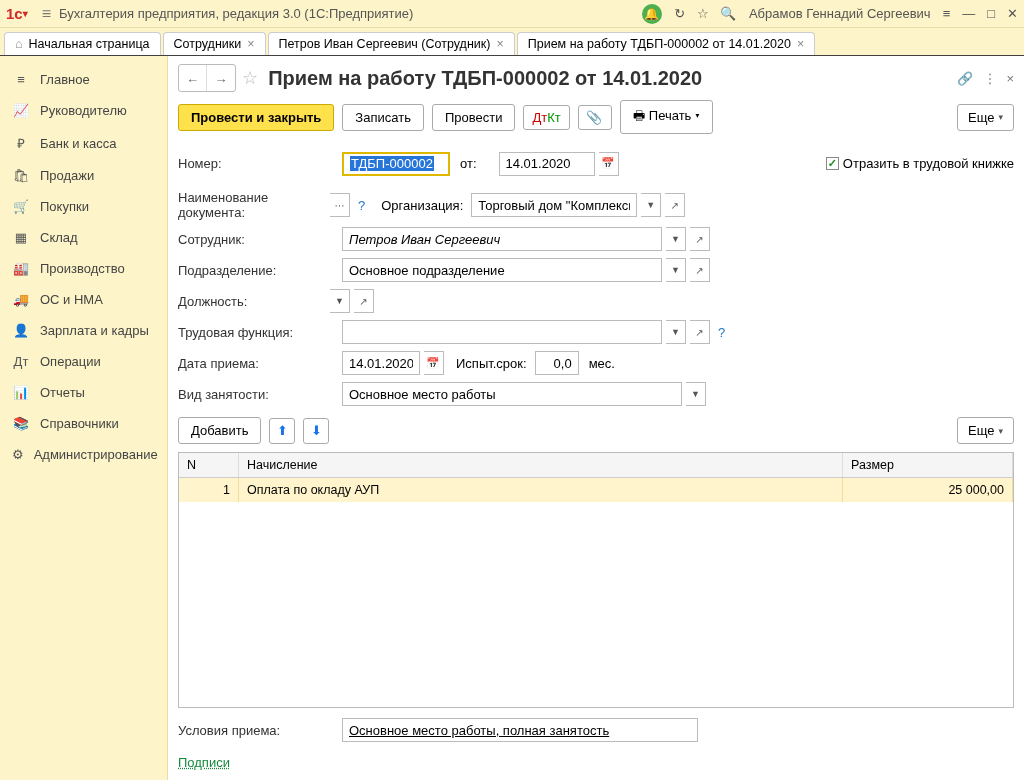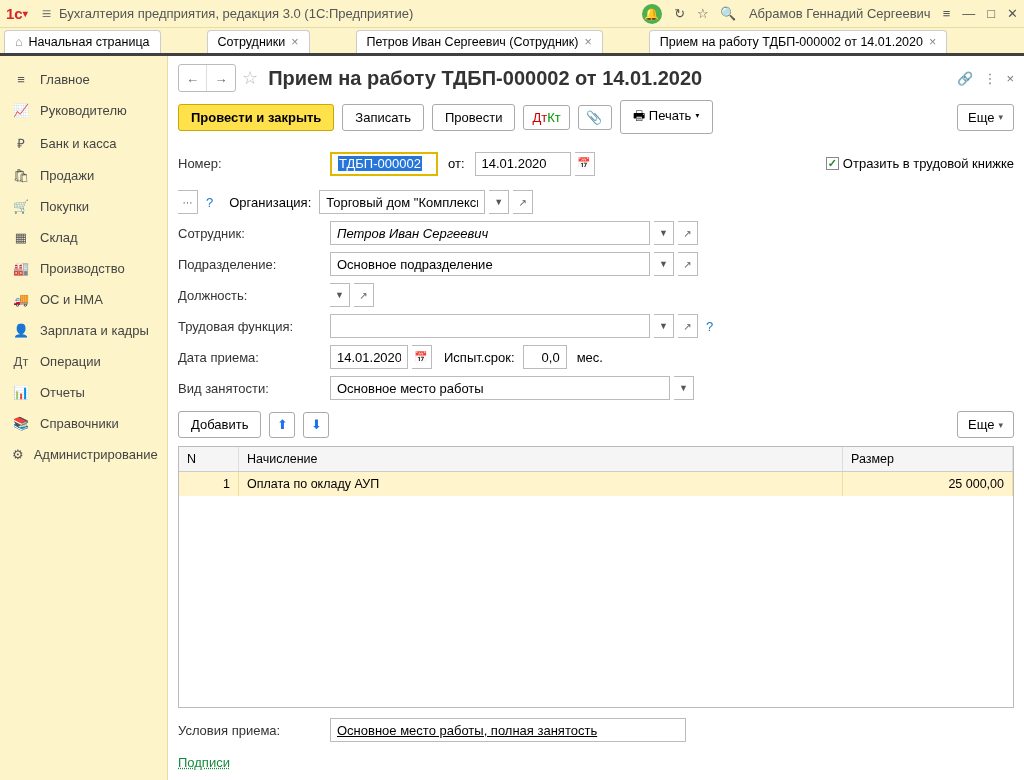--- a/index.html
+++ b/index.html
@@ -4,21 +4,21 @@
 <style>
   * { box-sizing: border-box; margin: 0; padding: 0; font-family: Arial, sans-serif; }
   body { width: 1024px; height: 780px; overflow: hidden; font-size: 13px; background: #fff; }
   .topbar { height: 28px; background: #fdf5c9; display: flex; align-items: center; padding: 0 6px; border-bottom: 1px solid #e6dda5; color: #555; }
   .logo { color: #d12a2a; font-weight: bold; font-size: 15px; margin-right: 6px; display:flex;align-items:center;}
   .hamburger-top { margin: 0 8px; color:#777; font-size:16px; }
   .app-title { flex: 0 0 auto; color: #555; }
   .top-spacer { flex: 1; }
   .top-icons { display:flex; align-items:center; gap:12px; color:#555; }
   .bell { width:20px;height:20px;border-radius:50%;background:#4caf50;color:#fff;display:flex;align-items:center;justify-content:center;font-size:12px;}
-  .tabbar { height: 28px; background: #fdf5c9; display:flex; align-items:flex-end; padding:0 4px; border-bottom:3px solid #404040;gap:44px;}
+  .tabbar { height: 28px; background: #fdf5c9; display:flex; align-items:flex-end; padding:0 4px; border-bottom:1px solid #404040;}
   .tab { border:1px solid #ccc; border-bottom:none; background:#fff; padding:4px 10px; margin-right:2px; border-radius:4px 4px 0 0; font-size:12.5px; display:flex;align-items:center;gap:6px; cursor:pointer;}
   .tab.home::before { content:"⌂"; color:#888;}
   .tab .x { color:#888; }
   .mainrow { display:flex; height: calc(780px - 56px); }
   .sidebar { width:168px; background:#fdf5c9; border-right:1px solid #e6dda5; padding:8px 4px; }
   .side-item { display:flex; align-items:center; gap:10px; padding:8px 8px; color:#444; font-size:13px; cursor:pointer;}
   .side-item .ic { width:18px; text-align:center; color:#555;}
   .content { flex:1; display:flex; flex-direction:column; background:#fff; }
   .doc-header { display:flex; align-items:center; padding:8px 10px 4px 10px; gap:6px;}
   .navbox { border:1px solid #bbb; border-radius:3px; display:flex;}
@@ -27,21 +27,21 @@
   .star { color:#bbb; font-size:18px; }
   .doc-title { font-size:20px; font-weight:bold; color:#333; margin-left:4px;}
   .hdr-right { margin-left:auto; display:flex; gap:10px; color:#777;}
   .toolbar { display:flex; align-items:center; gap:8px; padding:4px 10px 10px 10px; flex-wrap:wrap;}
   .btn { border:1px solid #aaa; border-radius:3px; padding:5px 12px; background:#fff; cursor:pointer; font-size:13px;}
   .btn.yellow { background:#ffe14b; border-color:#caa900; font-weight:bold;}
   .btn.icon { padding:4px 8px;}
   .form-area { padding:0 10px; }
   .row { display:flex; align-items:center; margin-bottom:7px; gap:4px;}
   .lbl { width:148px; color:#333; font-size:13px; }
-  .inp { border:1px solid #bbb; height:24px; padding:2px 6px; font-size:13px; background:#fff;}
+  .inp { border:1px solid #bbb; height:24px; padding:2px 6px; font-size:13px; background:#fff;margin-left:12px;}
   .inp.num { width:108px; background:#fff;}
   .inp.hl { border:2px solid #e0b800; color:#000; }
   .selected-text { background:#2675d9; color:#fff; padding:0 1px;}
   .dd { width:20px;height:24px;border:1px solid #bbb;border-left:none;display:flex;align-items:center;justify-content:center;color:#555;cursor:pointer;font-size:10px;}
   .dd.cal::before{content:"📅";font-size:11px;}
   .dd.down::before{content:"▼";font-size:9px;}
   .dd.dots::before{content:"⋯";}
   .dd.open::before{content:"↗";font-size:10px;}
   .help { color:#2078c8; cursor:pointer; margin-left:4px;}
   .chk { display:flex;align-items:center;gap:4px;}
@@ -194,20 +194,21 @@
         <input class="inp" style="width: 96px;" value="14.01.2020">
         <span class="dd cal"></span>
         <span style="flex:1"></span>
         <div class="chk">
           <span class="chkbox">✓</span>
           <span>Отразить в трудовой книжке</span>
         </div>
       </div>
 
       <div class="row">
+        <span class="lbl">Наименование документа:</span>
         <span class="dd dots"></span>
         <span class="help">?</span>
         <span style="margin-left:12px">Организация:</span>
         <input class="inp" style="width: 166px; margin-left: 4px;" value="Торговый дом &quot;Комплексный&quot;">
         <span class="dd down"></span>
         <span class="dd open"></span>
       </div>
 
       <div class="row">
         <span class="lbl">Сотрудник:</span>

